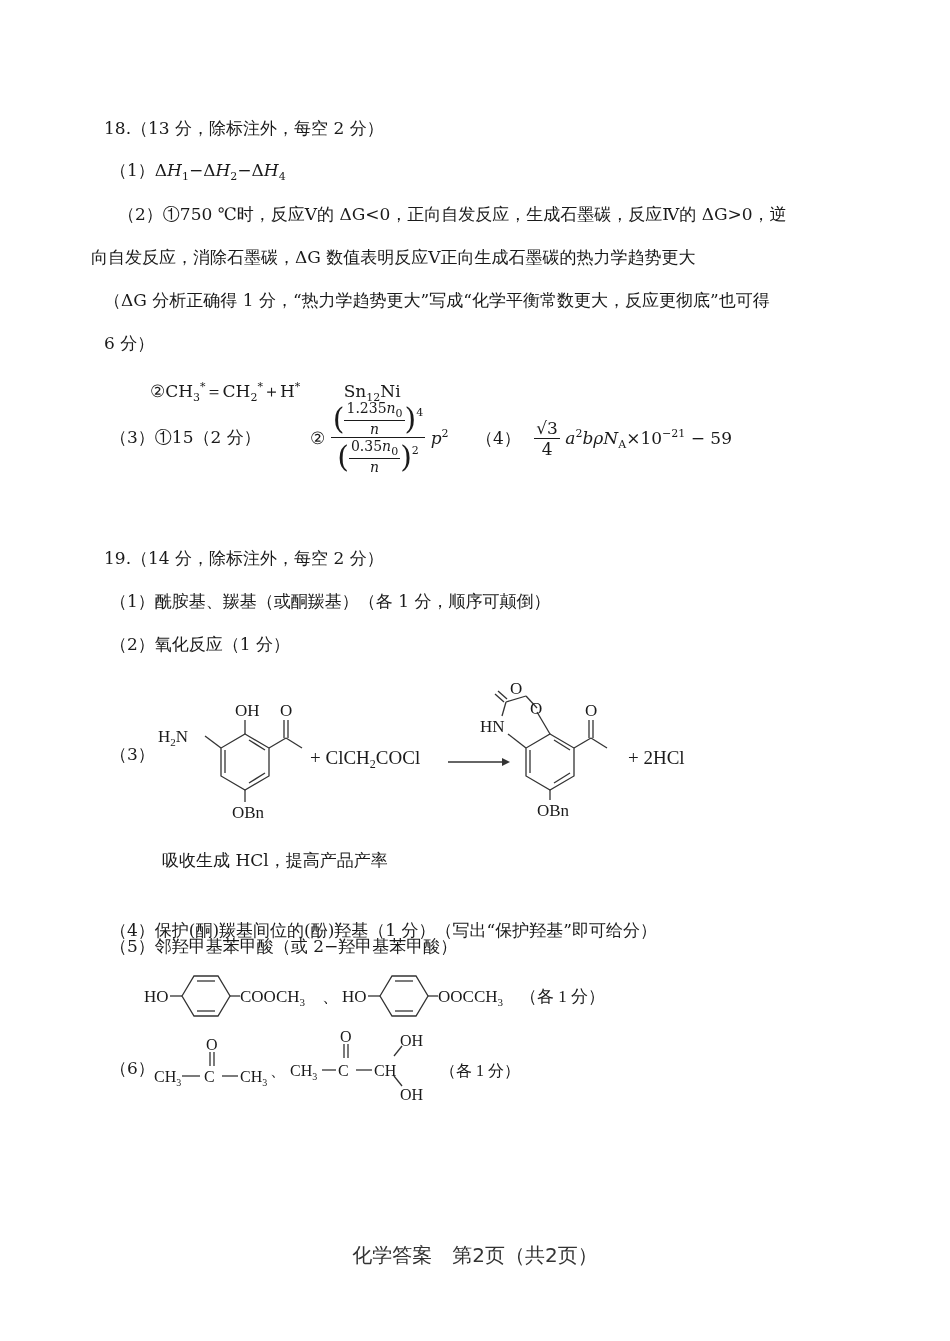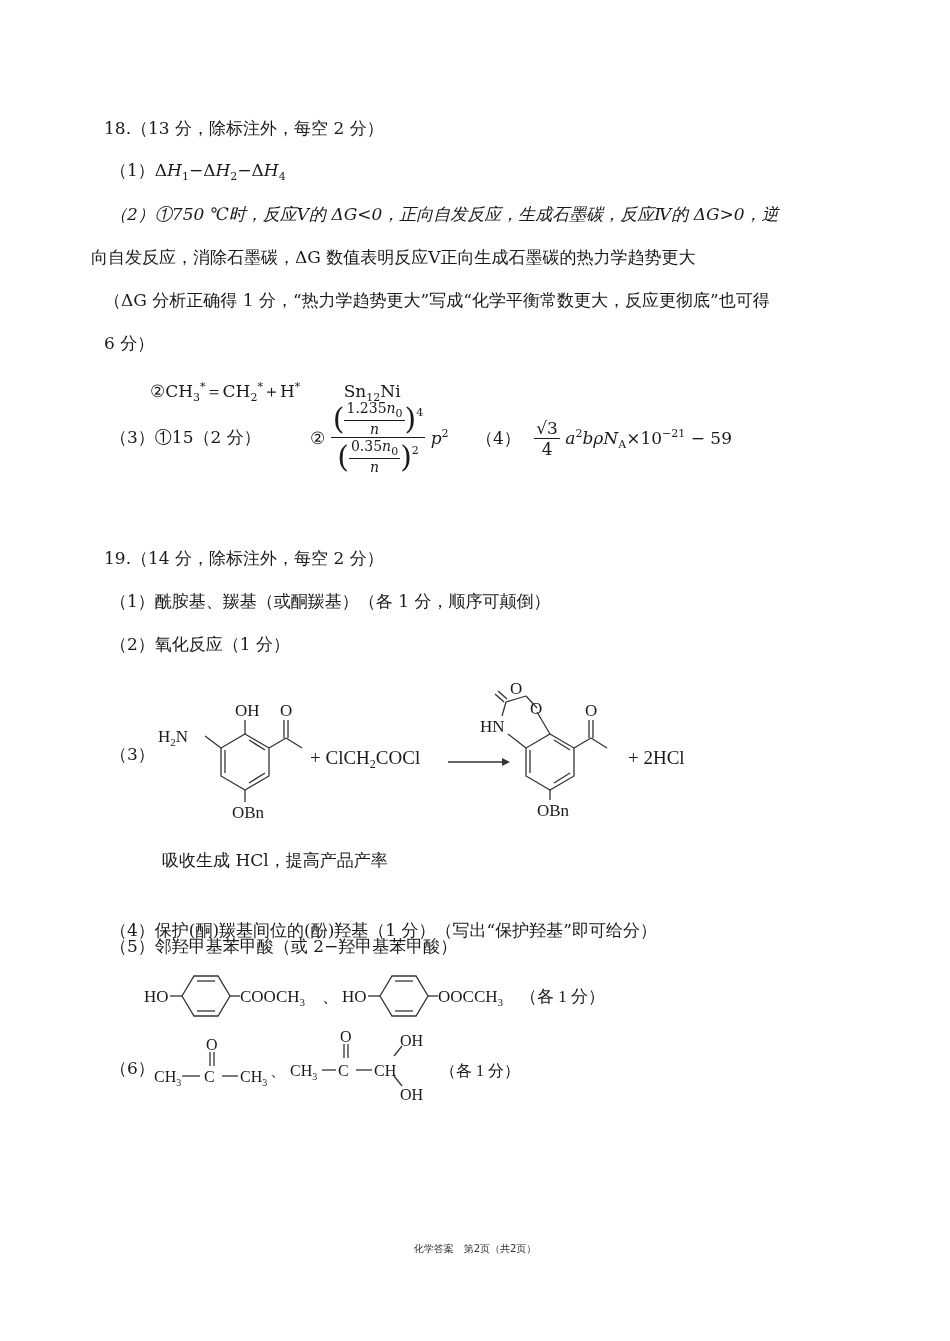--- a/index.html
+++ b/index.html
@@ -8,32 +8,32 @@
   .line { position:absolute; white-space:nowrap; line-height:24px; }
   i.v { font-style:italic; }
   sub, sup { font-size:11px; }
   sub { vertical-align:-4px; } sup { vertical-align:7px; }
   .frac { display:inline-block; vertical-align:middle; text-align:center; }
   .frac .num { display:block; border-bottom:1px solid #1a1a1a; padding:0 2px; }
   .frac .den { display:block; padding:0 2px; }
   .paren { display:inline-block; vertical-align:middle; font-size:30px; font-weight:200; line-height:30px; }
   svg text { font-family:"Liberation Serif","DejaVu Serif",serif; fill:#1a1a1a; }
   .footer { position:absolute; left:0; width:950px; top:1242px; text-align:center;
-            font-family:"DejaVu Sans","Liberation Sans",sans-serif; font-size:10px; color:#333; }
+            font-family:"DejaVu Sans","Liberation Sans",sans-serif; font-size:20px; color:#333; }
 </style>
 </head>
 <body>
 
 <div class="line" style="left:104px;top:116px;">18.（13 分，除标注外，每空 2 分）</div>
 
 <div class="line" style="left:110px;top:158px;">
   <span>（1）</span><span>Δ<i class="v">H</i><sub>1</sub>−Δ<i class="v">H</i><sub>2</sub>−Δ<i class="v">H</i><sub>4</sub></span>
 </div>
 
-<div class="line" style="left:110px;top:202px;font-style:italic;">
+<div class="line" style="left:118px;top:202px;">
   <span>（2）</span><span>①750 ℃时，反应Ⅴ的 ΔG&lt;0，正向自发反应，生成石墨碳，反应Ⅳ的 ΔG&gt;0，逆</span>
 </div>
 <div class="line" style="left:91px;top:245px;">向自发反应，消除石墨碳，ΔG 数值表明反应Ⅴ正向生成石墨碳的热力学趋势更大</div>
 <div class="line" style="left:104px;top:288px;">（ΔG 分析正确得 1 分，“热力学趋势更大”写成“化学平衡常数更大，反应更彻底”也可得</div>
 <div class="line" style="left:104px;top:331px;">6 分）</div>
 
 <div class="line" style="left:150px;top:375px;">
   <span>②CH<sub>3</sub><sup>*</sup>＝CH<sub>2</sub><sup>*</sup>＋H<sup>*</sup></span>
   <span style="margin-left:38px;">Sn<sub>12</sub>Ni</span>
 </div>

